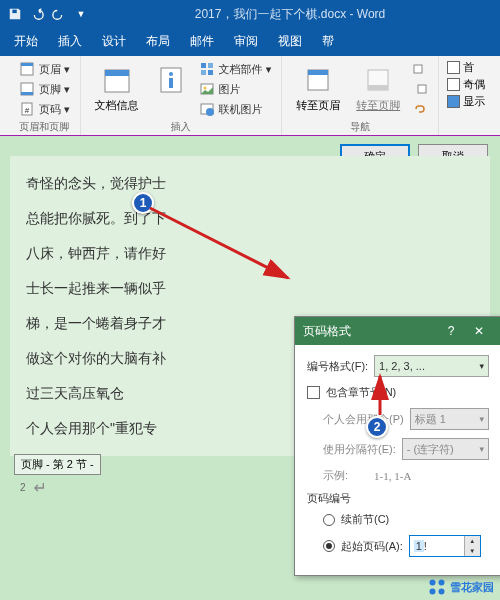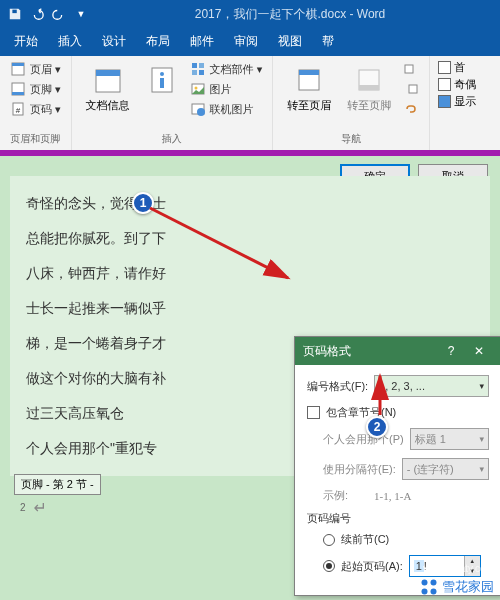--- a/index.html
+++ b/index.html
@@ -7,21 +7,21 @@
 
 .titlebar { background: #0d5aa7; height: 28px; display: flex; align-items: center; padding: 0 8px; color: #fff; font-size: 12px; }
 .qat { display: flex; gap: 8px; align-items: center; }
 .qat-icon { width: 14px; height: 14px; display: inline-flex; align-items: center; justify-content: center; }
 .title-text { flex: 1; text-align: center; color: #d0e0f0; font-size: 12px; }
 
 .menubar { background: #0d5aa7; height: 28px; display: flex; align-items: flex-end; padding: 0 4px; }
 .menu-item { color: #fff; font-size: 12px; padding: 6px 10px; cursor: pointer; }
 .menu-item.file { background: #0a4a8c; }
 
-.ribbon { background: #f3f3f3; border-bottom: 6px solid #a21caf; height: 100px; display: flex; }
+.ribbon { background: #f3f3f3; border-bottom: 1px solid #a21caf; height: 80px; display: flex; padding-left: 9px; }
 .ribbon-group { border-right: 1px solid #e0e0e0; padding: 4px 8px; display: flex; flex-direction: column; justify-content: space-between; }
 .ribbon-group-label { font-size: 10px; color: #666; text-align: center; margin-top: 2px; }
 .ribbon-items { display: flex; flex-direction: column; gap: 2px; }
 .ribbon-item { display: flex; align-items: center; gap: 4px; font-size: 11px; color: #333; padding: 1px 2px; cursor: pointer; }
 .ribbon-icon { width: 16px; height: 16px; display: inline-block; }
 .ribbon-big { display: flex; flex-direction: column; align-items: center; gap: 2px; font-size: 11px; padding: 4px 6px; cursor: pointer; }
 .ribbon-big-icon { width: 32px; height: 32px; }
 .ribbon-row { display: flex; gap: 4px; }
 .ribbon-check { display: flex; align-items: center; gap: 3px; font-size: 11px; }
 
@@ -49,21 +49,21 @@
 .dlg-spinner { width: 72px; height: 22px; border: 1px solid #0078d4; background: #fff; display: flex; align-items: center; padding: 0 4px; font-size: 11px; position: relative; }
 .dlg-spinner-btns { position: absolute; right: 0; top: 0; bottom: 0; width: 16px; display: flex; flex-direction: column; }
 .dlg-spinner-btn { flex: 1; background: #e8e8e8; border-left: 1px solid #aaa; display: flex; align-items: center; justify-content: center; font-size: 6px; cursor: pointer; }
 .dlg-buttons { display: flex; justify-content: flex-end; gap: 8px; padding: 8px 12px 12px; }
 .dlg-btn { width: 70px; height: 24px; border: 1px solid #888; background: #e8e8e8; font-size: 11px; cursor: pointer; }
 .dlg-btn.primary { border: 2px solid #0078d4; }
 
 .badge { position: absolute; width: 22px; height: 22px; background: #1e5bb8; border: 2px solid #fff; border-radius: 50%; color: #fff; font-size: 12px; font-weight: bold; display: flex; align-items: center; justify-content: center; box-shadow: 0 1px 3px rgba(0,0,0,0.4); }
 .arrow-svg { position: absolute; pointer-events: none; }
 
-.watermark { position: absolute; right: 6px; bottom: 4px; display: flex; align-items: center; gap: 4px; font-size: 13px; color: #2878d8; font-weight: normal; }
+.watermark { position: absolute; right: 6px; bottom: 4px; display: flex; align-items: center; gap: 4px; font-size: 11px; color: #2878d8; font-weight: bold; }
 .watermark-url { position: absolute; right: 6px; bottom: 26px; font-size: 10px; color: rgba(255,255,255,0.7); }
 .wm-logo { width: 18px; height: 18px; }
 </style>
 </head>
 <body>
 
 <div class="titlebar">
   <div class="qat">
     <span class="qat-icon">
         <svg viewBox="0 0 16 16" width="14" height="14">
@@ -171,21 +171,21 @@
   </div>
   <div class="ribbon-group">
     <div class="ribbon-row">
       <div class="ribbon-big">
         <span class="ribbon-big-icon"><svg viewBox="0 0 32 32">
               <rect x="6" y="6" width="20" height="20" fill="#fff" stroke="#888"></rect>
               <rect x="6" y="6" width="20" height="5" fill="#4a90d9"></rect>
             </svg></span>
         <span>转至页眉</span>
       </div>
-      <div class="ribbon-big" style="opacity:.5;">
+      <div class="ribbon-big" style="opacity:.5;text-decoration:underline;">
         <span class="ribbon-big-icon"><svg viewBox="0 0 32 32">
               <rect x="6" y="6" width="20" height="20" fill="#fff" stroke="#888"></rect>
               <rect x="6" y="21" width="20" height="5" fill="#aaa"></rect>
             </svg></span>
         <span>转至页脚</span>
       </div>
       <div class="ribbon-items">
         <div class="ribbon-item">
             <span class="ribbon-icon"><svg viewBox="0 0 16 16">
                 <rect x="2" y="4" width="8" height="8" fill="#fff" stroke="#888"></rect>

